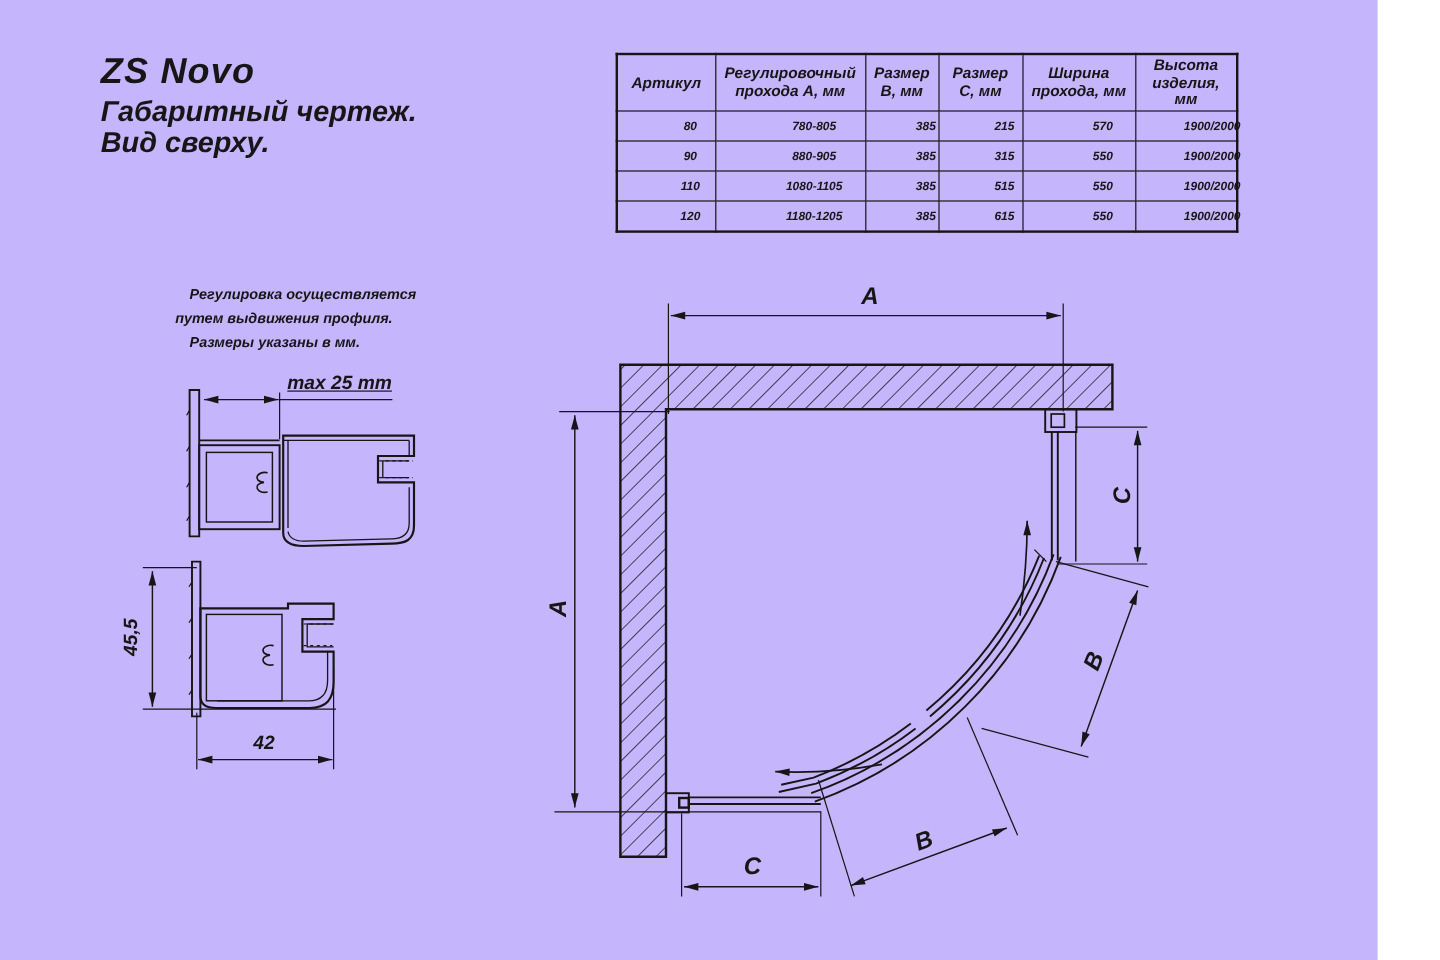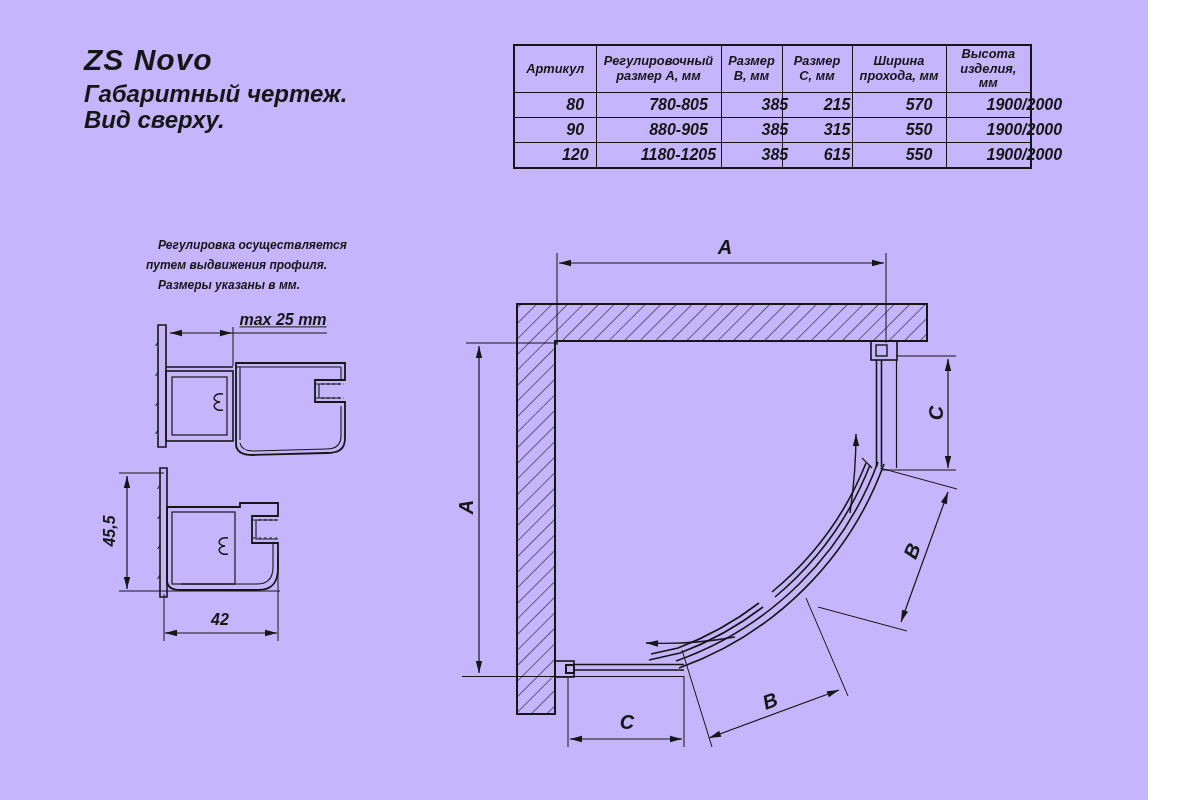--- a/index.html
+++ b/index.html
@@ -15,21 +15,21 @@
   .dim-small{font-size:16px;}
   .rot90{transform:translate(-50%,-50%) rotate(-90deg);}
   .rotB1{transform:translate(-50%,-50%) rotate(-68deg);}
   .rotB2{transform:translate(-50%,-50%) rotate(-21deg);}
   .plain{transform:none;}
   table.spec{position:absolute;left:513px;top:44px;width:517px;border-collapse:collapse;
        table-layout:fixed;border:2.5px solid #161616;}
   table.spec th, table.spec td{border:1.6px solid #161616;text-align:center;vertical-align:middle;
        font-style:italic;font-weight:bold;color:#161616;padding:0;}
   table.spec th{font-size:12.8px;white-space:pre-line;line-height:1.15;height:46px;}
-  table.spec td{font-size:16px;height:24px;padding-left:40px;}
+  table.spec td{font-size:10px;height:24px;padding-left:40px;}
 </style>
 </head>
 <body>
 
 <div class="page">
 
   <svg width="1200" height="800" viewBox="0 0 1200 800">
     <defs>
       <pattern id="hatch" patternUnits="userSpaceOnUse" width="11" height="11" patternTransform="rotate(45)">
         <line x1="0" y1="0" x2="0" y2="11" stroke="#161616" stroke-width="1.2"></line>
@@ -154,21 +154,21 @@
         <col style="width:125px">
         <col style="width:61px">
       <col style="width:70px">
         <col style="width:94px">
         <col style="width:85px">
     </colgroup>
     <thead>
       <tr>
         <th>Артикул</th>
         <th>Регулировочный
-размер А, мм</th>
+прохода А, мм</th>
         <th>Размер
 В, мм</th>
         <th>Размер
 С, мм</th>
         <th>Ширина
 прохода, мм</th>
         <th>Высота
 изделия,
 мм</th>
       </tr>
@@ -184,20 +184,28 @@
       </tr>
       <tr>
         <td>90</td>
         <td>880-905</td>
         <td>385</td>
         <td>315</td>
         <td>550</td>
         <td>1900/2000</td>
       </tr>
       <tr>
+        <td>110</td>
+        <td>1080-1105</td>
+        <td>385</td>
+        <td>515</td>
+        <td>550</td>
+        <td>1900/2000</td>
+      </tr>
+      <tr>
         <td>120</td>
         <td>1180-1205</td>
         <td>385</td>
         <td>615</td>
         <td>550</td>
         <td>1900/2000</td>
       </tr>
     </tbody>
   </table>
 

